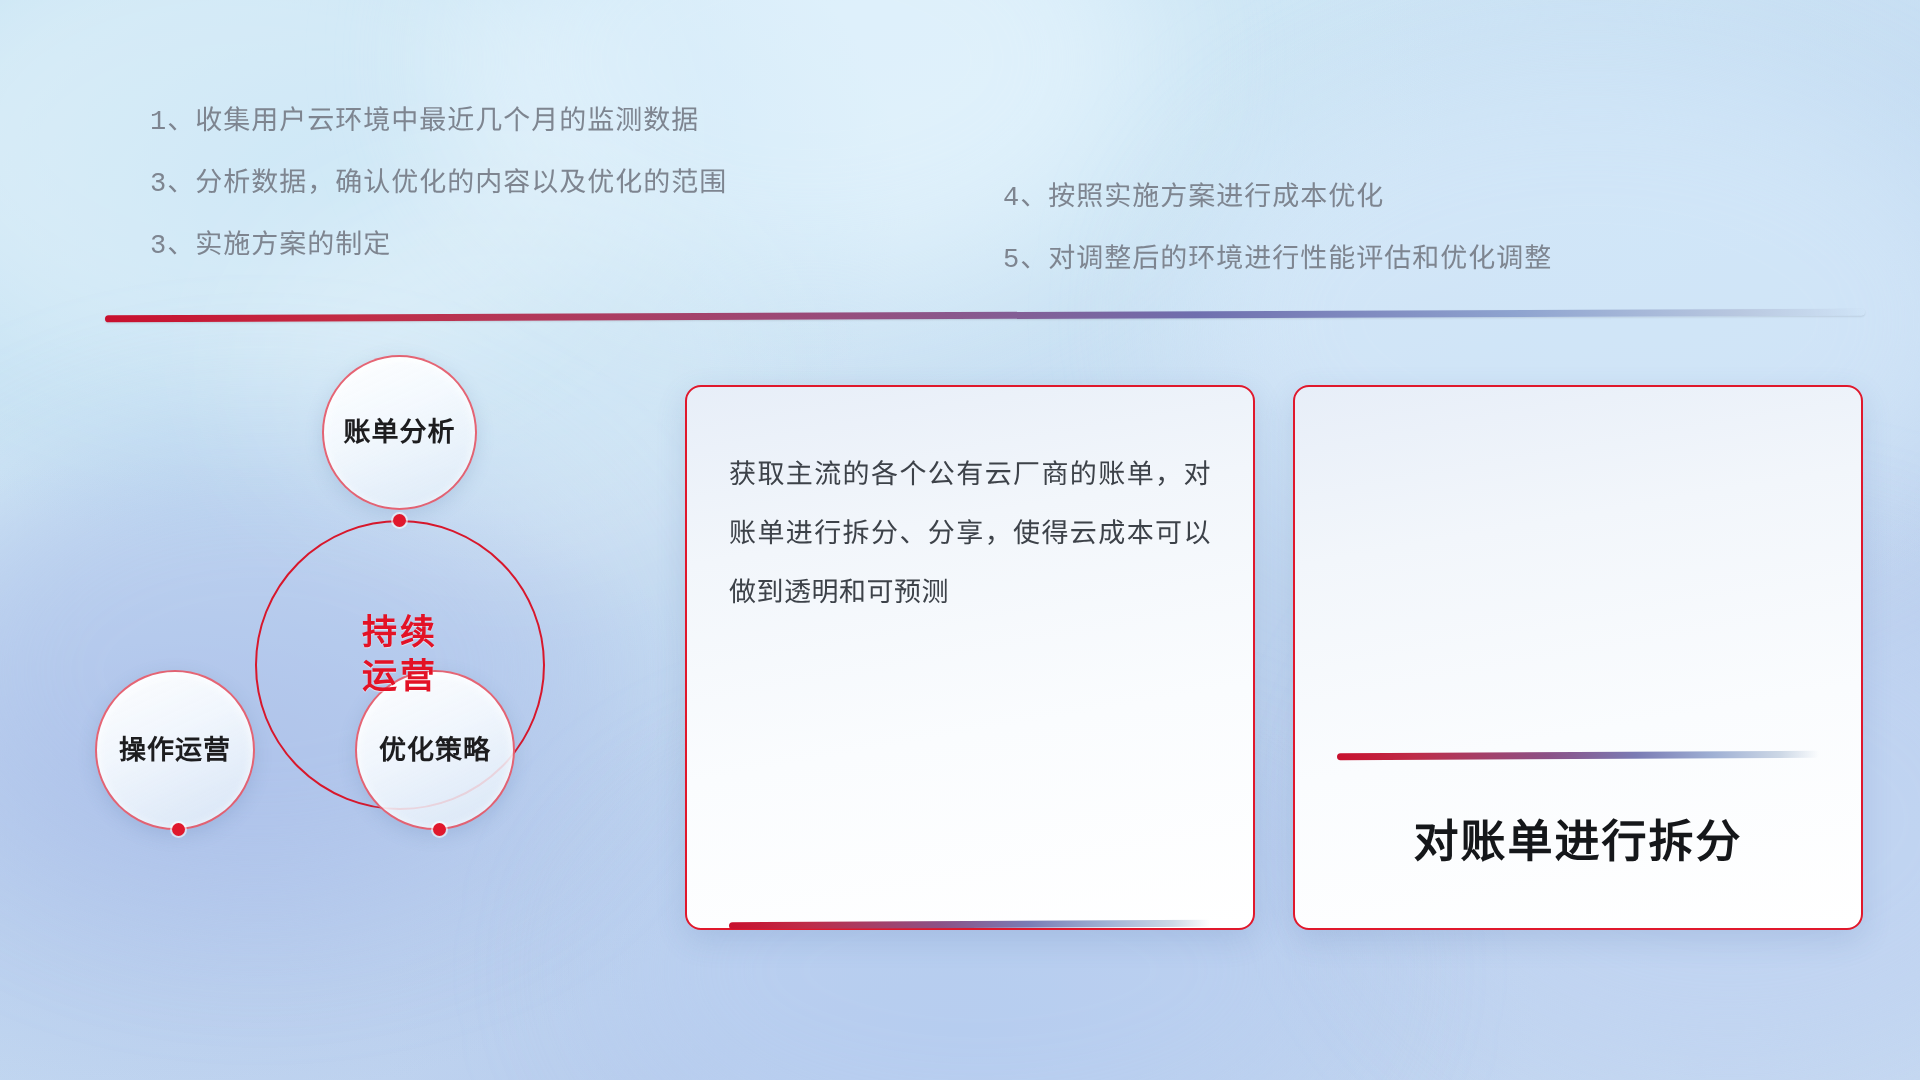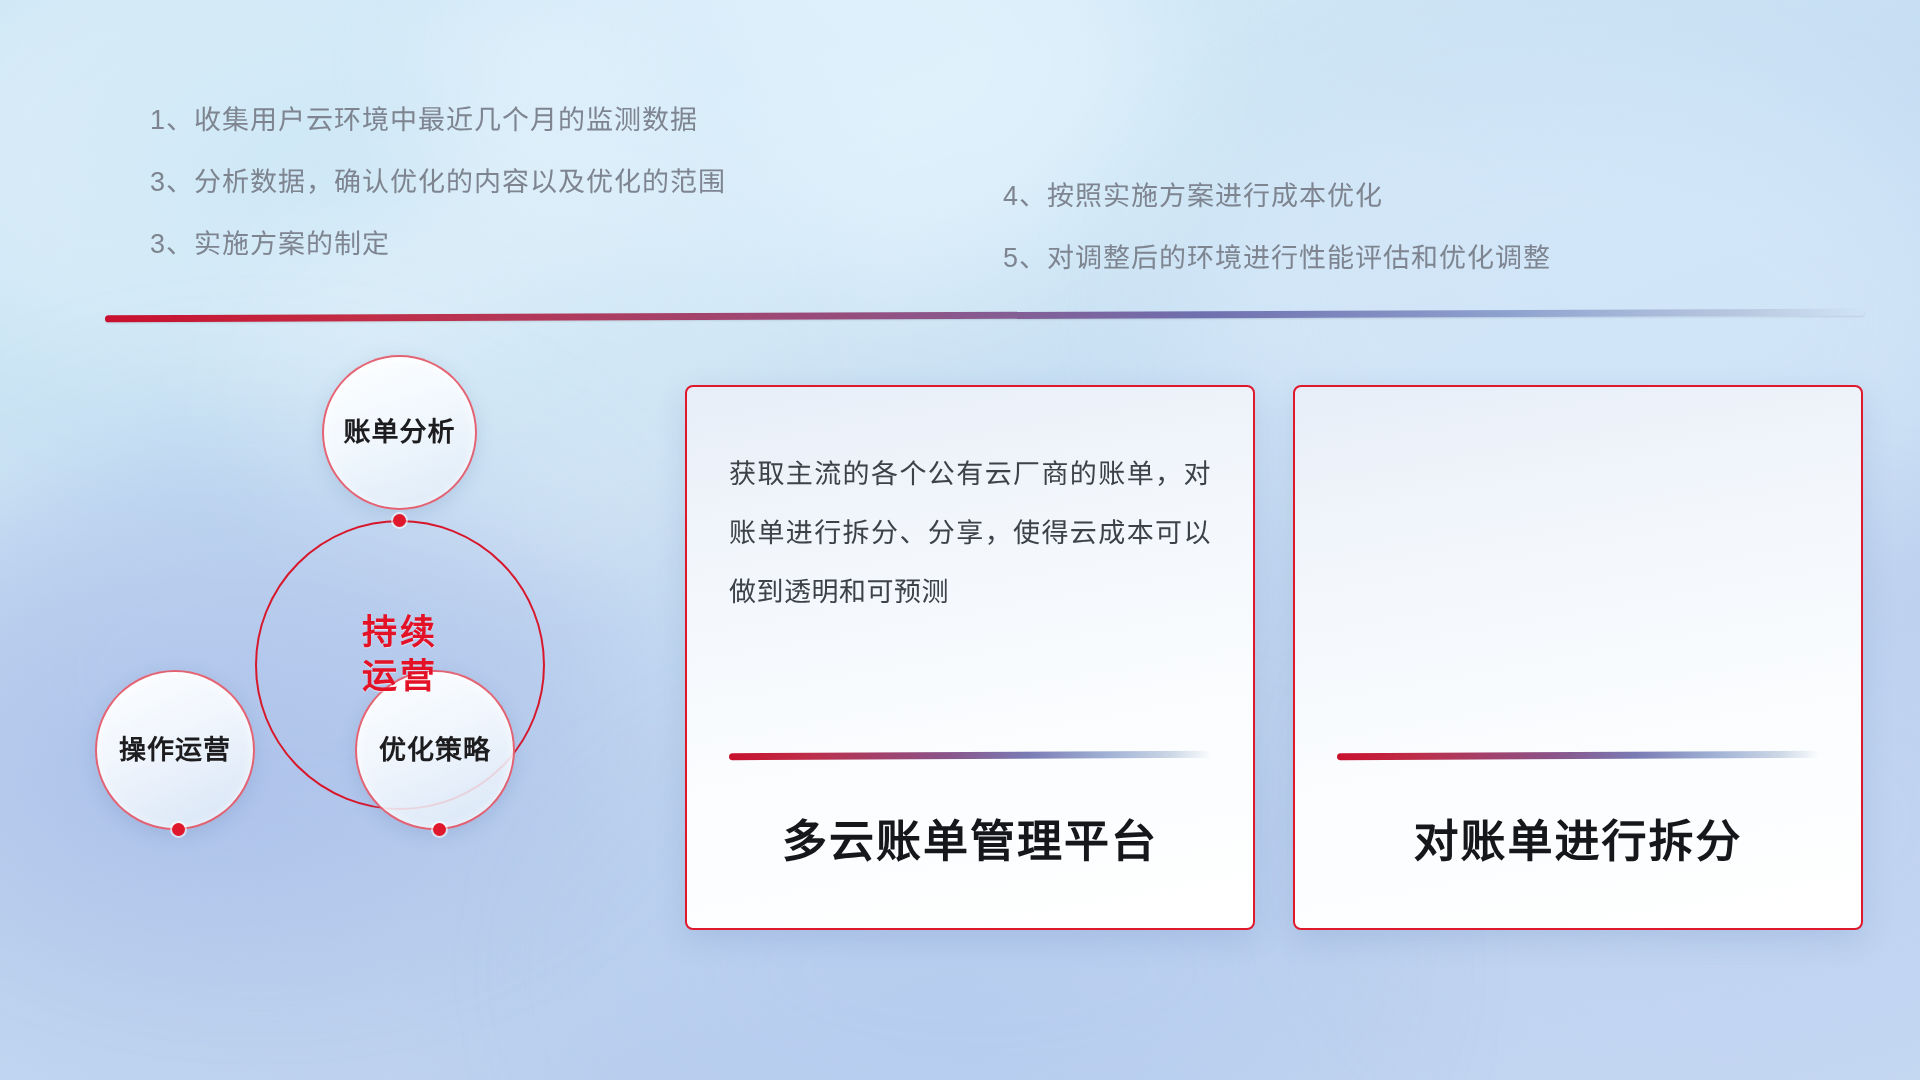--- a/index.html
+++ b/index.html
@@ -38,20 +38,21 @@
   .glow.g6 { left:600px;  top:760px;   width:760px; height:420px; background:rgba(190,210,242,0.38); }
   .glow.g7 { left:250px;  top:180px;   width:520px; height:360px; background:rgba(255,255,255,0.25); }
 
   
   .bullets {
     position:absolute;
     color:#7e8590;
     font-size:27px;
     letter-spacing:1px;
     white-space:nowrap;
+    font-family:Liberation Mono, monospace;
   }
   .bullets .line { margin-bottom:23px; }
   #bullets-left  { left:150px; top:98px; }
   #bullets-right { left:1003px; top:157px;margin-top:17px; }
 
   
   #top-divider {
     position:absolute;
     left:105px; top:312px;
     width:1760px; height:7px;
@@ -114,21 +115,21 @@
     line-height:1.26;
     letter-spacing:3px;
     text-shadow:0 1px 1px rgba(255,255,255,0.55);
   }
 
   
   .card {
     position:absolute;
     top:385px;
     width:570px; height:545px;
-    border-radius:8px;
+    border-radius:16px;
     border:2px solid #e0182c;
     background:linear-gradient(170deg,#e7eef8 0%, #f2f6fb 28%, #fafcfe 62%, #ffffff 100%);
     box-shadow:0 10px 30px rgba(60,100,160,0.16);
     padding:58px 42px 0 42px;
     display:flex; flex-direction:column;
   }
   #card-1 { left:685px; }
   #card-2 { left:1293px; }
 
   .card-body {
@@ -209,21 +210,20 @@
 
     <div id="venn-center">
       <div>持续</div>
       <div>运营</div>
     </div>
   </div>
 
   <div class="card" id="card-1">
     <div class="card-body">获取主流的各个公有云厂商的账单，对账单进行拆分、分享，使得云成本可以做到透明和可预测</div>
     <div class="card-divider"></div>
-    <div class="card-title">多云账单管理平台</div>
   </div>
 
   <div class="card" id="card-2">
     <div class="card-divider"></div>
     <div class="card-title">对账单进行拆分</div>
   </div>
 
 </div>
 
 </body></html>

